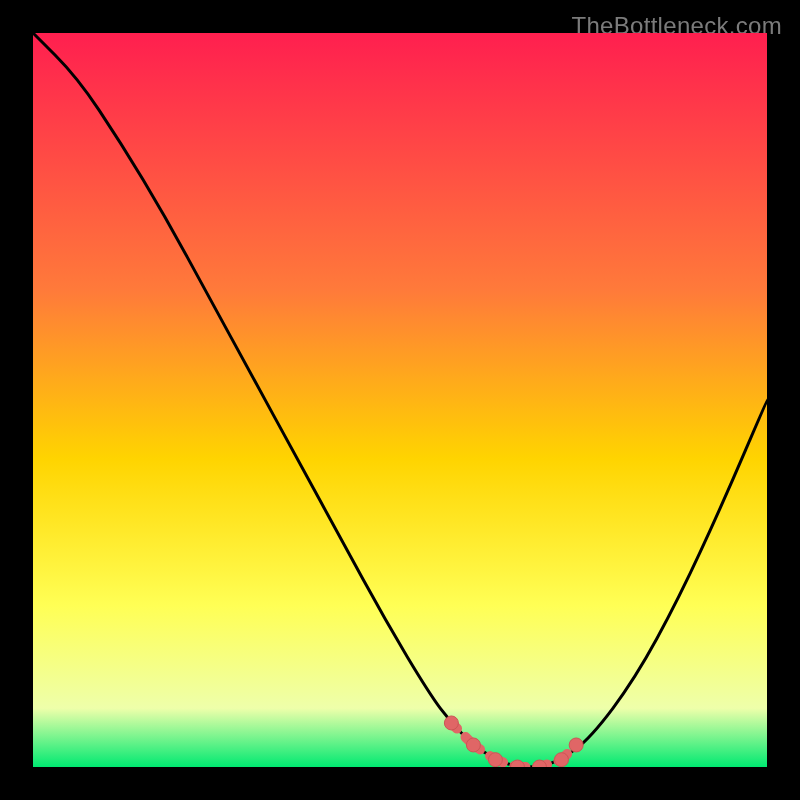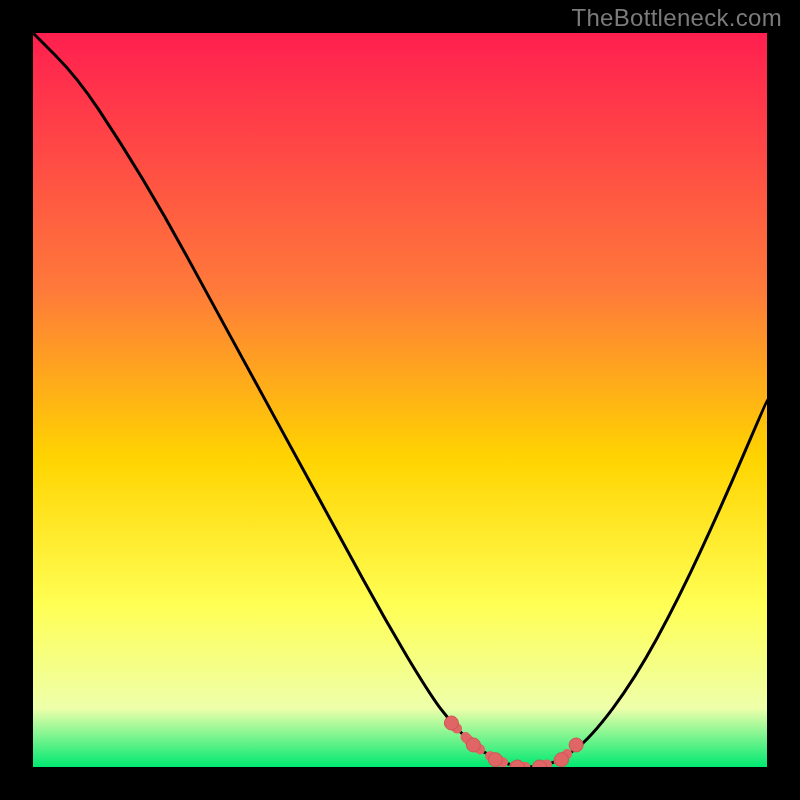--- a/index.html
+++ b/index.html
@@ -14,21 +14,21 @@
   .frame {
     position: absolute;
     left: 0;
     top: 0;
     width: 800px;
     height: 800px;
     background: #000;
   }
   .watermark {
     position: absolute;
-    top: 4px;
+    top: 12px;
     right: 18px;
     color: #7b7b7b;
     font-size: 24px;
     font-weight: 400;
     letter-spacing: 0.3px;
   }
   .plot {
     position: absolute;
     left: 33px;
     top: 33px;

